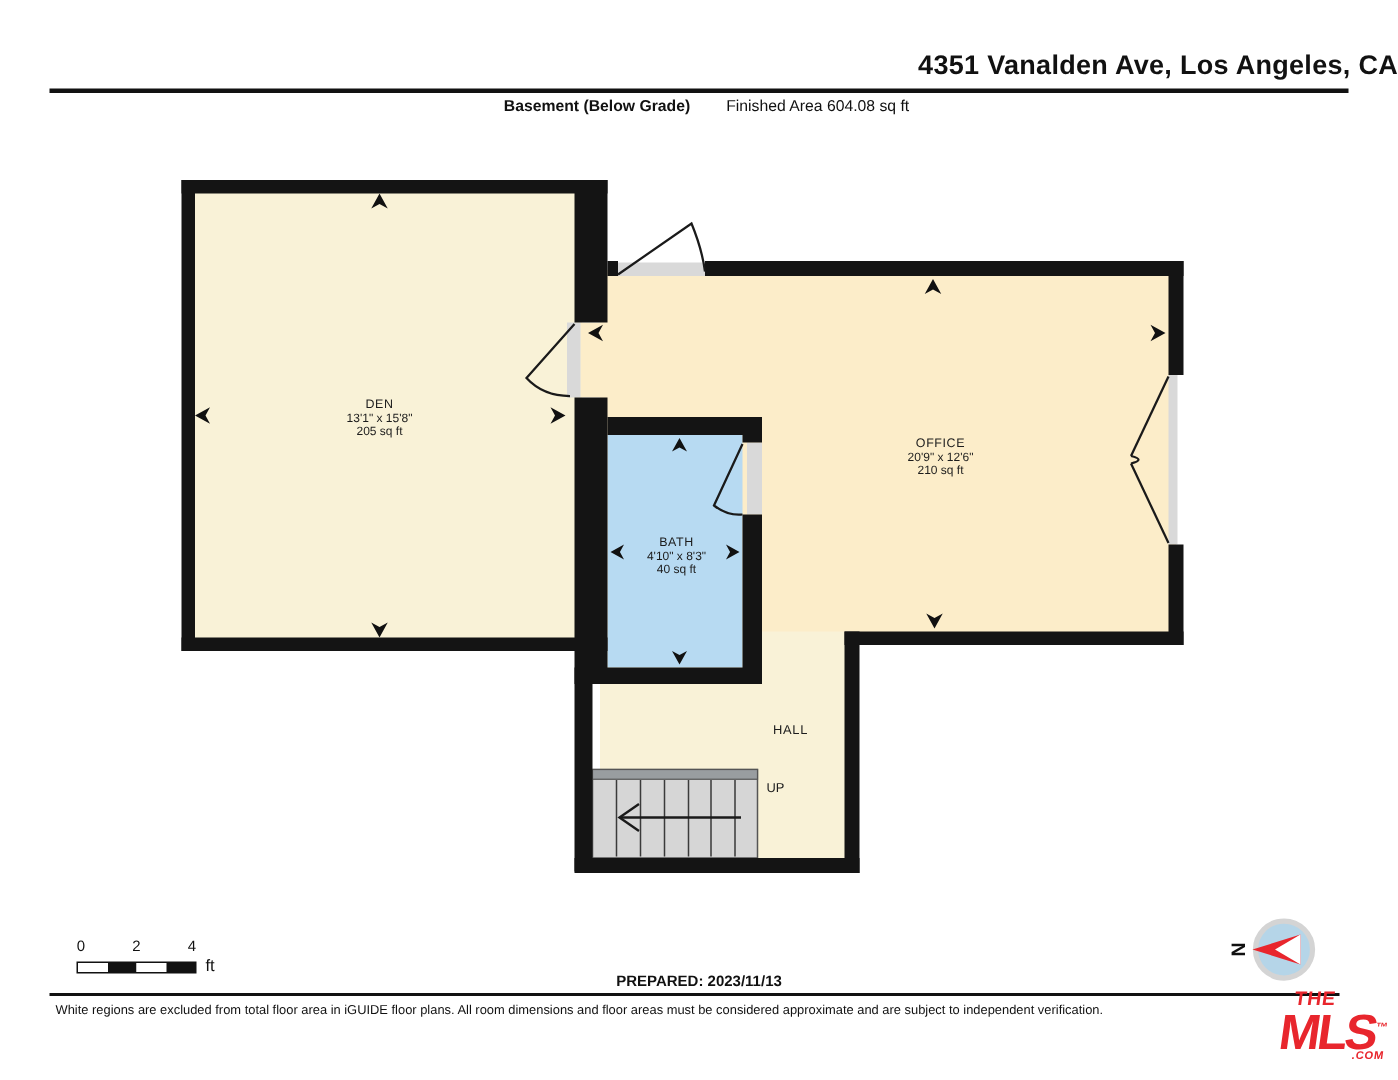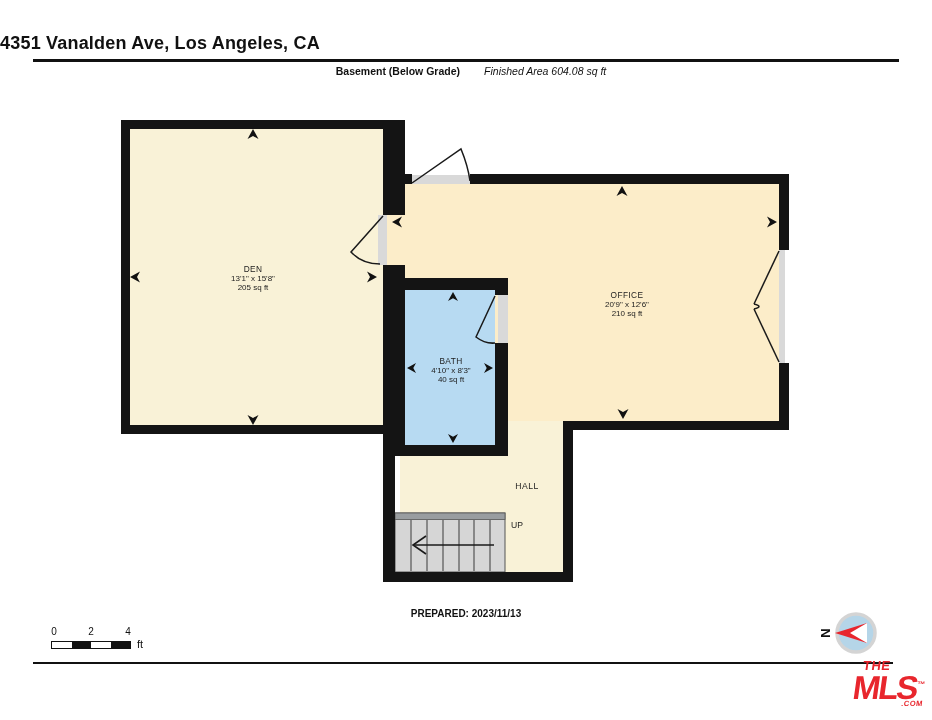--- a/index.html
+++ b/index.html
@@ -1,40 +1,40 @@
 <!DOCTYPE html>
 <html><head>
 <meta charset="utf-8">
 <style>
   html,body{margin:0;padding:0;background:#fff;}
   #page{position:relative;width:932px;height:720px;background:#ffffff;overflow:hidden;
         font-family:"Liberation Sans",sans-serif;color:#111;}
   .abs{position:absolute;}
   
-  #title{top:33px;left:0;width:932px;text-align:left;font-size:18px;font-weight:bold;letter-spacing:.2px;}
+  #title{top:33px;left:0;width:932px;text-align:right;font-size:18px;font-weight:bold;letter-spacing:.2px;}
   #rule-top{top:59px;left:33px;width:866px;height:2.5px;background:#111;}
   #subtitle{top:65px;left:0;width:942px;text-align:center;font-size:10.5px;}
   #subtitle .bold{font-weight:bold;text-align:center;}
-  #subtitle .reg{margin-left:24px;font-style:italic;}
+  #subtitle .reg{margin-left:24px;}
   
   #plan{top:100px;left:0;}
   #plan text{font-family:"Liberation Sans",sans-serif;fill:#1c1c1c;}
   .roomname{font-size:8.3px;letter-spacing:.4px;}
   .roomdim{font-size:8px;}
   .hallname{font-size:8.6px;letter-spacing:.5px;}
   .upname{font-size:8.6px;}
   
   #scalebar{top:626px;left:51px;width:110px;height:26px;font-size:10px;}
   #scalebar .tick{position:absolute;top:0;transform:translateX(-50%);}
   #sb-bar{position:absolute;top:15px;left:0;width:78px;height:6px;border:1px solid #111;display:flex;}
   #sb-bar div{flex:1;}
   .sb-w{background:#fff;} .sb-b{background:#111;}
   #sb-unit{position:absolute;left:86px;top:12px;font-size:11px;}
   
-  #prepared{top:608px;left:376px;width:180px;text-align:center;font-size:10px;font-weight:bold;}
+  #prepared{top:649px;left:376px;width:180px;text-align:center;font-size:10px;font-weight:bold;}
   
   #compass{top:608px;left:822px;}
   #north{top:624px;left:817px;width:18px;height:18px;transform:rotate(-90deg);
          font-size:13px;font-weight:bold;text-align:center;line-height:18px;}
   
   #rule-bottom{top:662px;left:33px;width:860px;height:2.2px;background:#111;}
   #disclaimer{top:668px;left:37px;width:800px;font-size:8.6px;}
   #logo{top:659px;left:853px;width:76px;height:58px;transform:skewX(-8deg);line-height:1;}
   #logo .the{font-size:13px;font-weight:900;margin-left:7px;letter-spacing:.5px;}
   #logo .mls{font-size:33px;font-weight:900;letter-spacing:-2px;margin-top:-1px;}
@@ -152,19 +152,20 @@
   <div class="abs" id="prepared">PREPARED: 2023/11/13</div>
 
   <svg class="abs" id="compass" width="68" height="50">
     <circle cx="34" cy="25" r="19" stroke="#d4d4d4" stroke-width="3.5" fill="#b5d5e8"></circle>
     <path d="M13 25 L45 15 L45 35 Z" fill="#e8262d"></path>
     <path d="M45 15 L45 35 L28 25 Z" fill="#ffffff"></path>
   </svg>
   <div class="abs" id="north">N</div>
 
   <div class="abs" id="rule-bottom"></div>
+  <div class="abs" id="disclaimer">White regions are excluded from total floor area in iGUIDE floor plans. All room dimensions and floor areas must be considered approximate and are subject to independent verification.</div>
   <div class="abs" id="logo">
     <div class="the" style="color:#e8262d">THE</div>
     <div class="mls" style="color:#e8262d"><span>MLS</span><span class="tm">™</span></div>
     <div class="com" style="color:#e8262d">.COM</div>
   </div>
 
 </div>
 
 </body></html>

